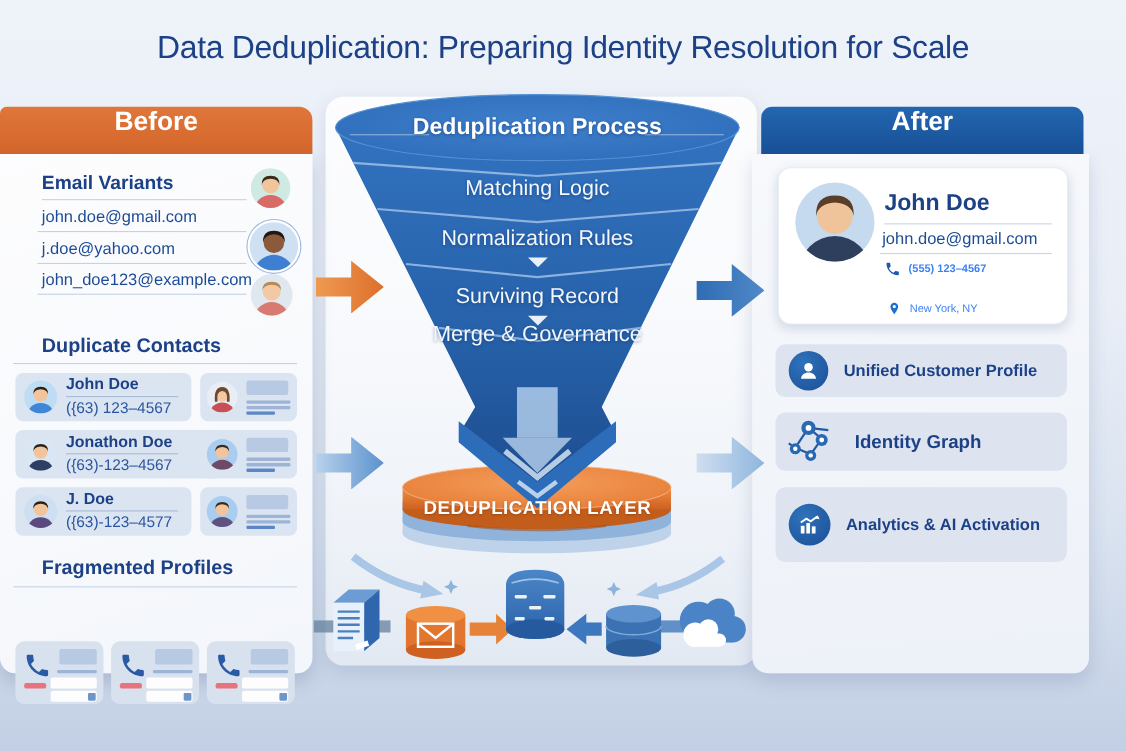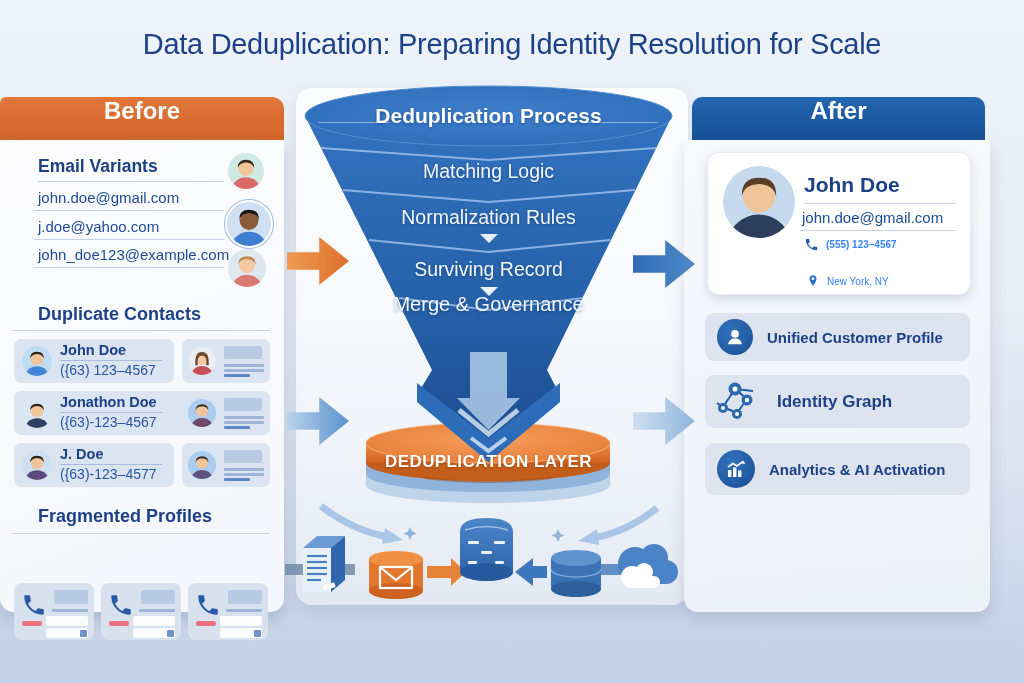--- a/index.html
+++ b/index.html
@@ -292,21 +292,21 @@
         <circle cx="22" cy="10" r="2.6" fill="#fff"></circle>
       <circle cx="34" cy="21" r="5.5" fill="#2a68b2"></circle>
         <circle cx="34" cy="21" r="2.2" fill="#fff"></circle>
       <circle cx="10" cy="29" r="5" fill="#2a68b2"></circle>
         <circle cx="10" cy="29" r="2" fill="#fff"></circle>
       <circle cx="24" cy="35" r="5" fill="#2a68b2"></circle>
         <circle cx="24" cy="35" r="2" fill="#fff"></circle>
     </svg>
     <div class="lbl" style="margin-left:12px;font-size:17px;">Identity Graph</div>
   </div>
-  <div class="abs feature-row" style="top:443px;height:52px;">
+  <div class="abs feature-row" style="top:443px;height:68px;">
     <div class="icon-circle" style="width:38px;height:38px;margin-left:12px;">
       <svg width="24" height="24" viewBox="0 0 24 24">
         <rect x="4" y="13" width="3.4" height="7" fill="#fff"></rect>
           <rect x="9" y="10.5" width="3.4" height="9.5" fill="#fff"></rect>
           <rect x="14" y="13.5" width="3.4" height="6.5" fill="#fff"></rect>
         <path d="M4 10 L9 6.5 L13 9 L19 4.5" stroke="#fff" stroke-width="1.8" fill="none"></path>
         <path d="M19.5 3.5 l1.5 3.5 -3.6-.6 z" fill="#fff"></path>
       </svg>
     </div>
     <div class="lbl" style="margin-left:14px;">Analytics &amp; AI Activation</div>

